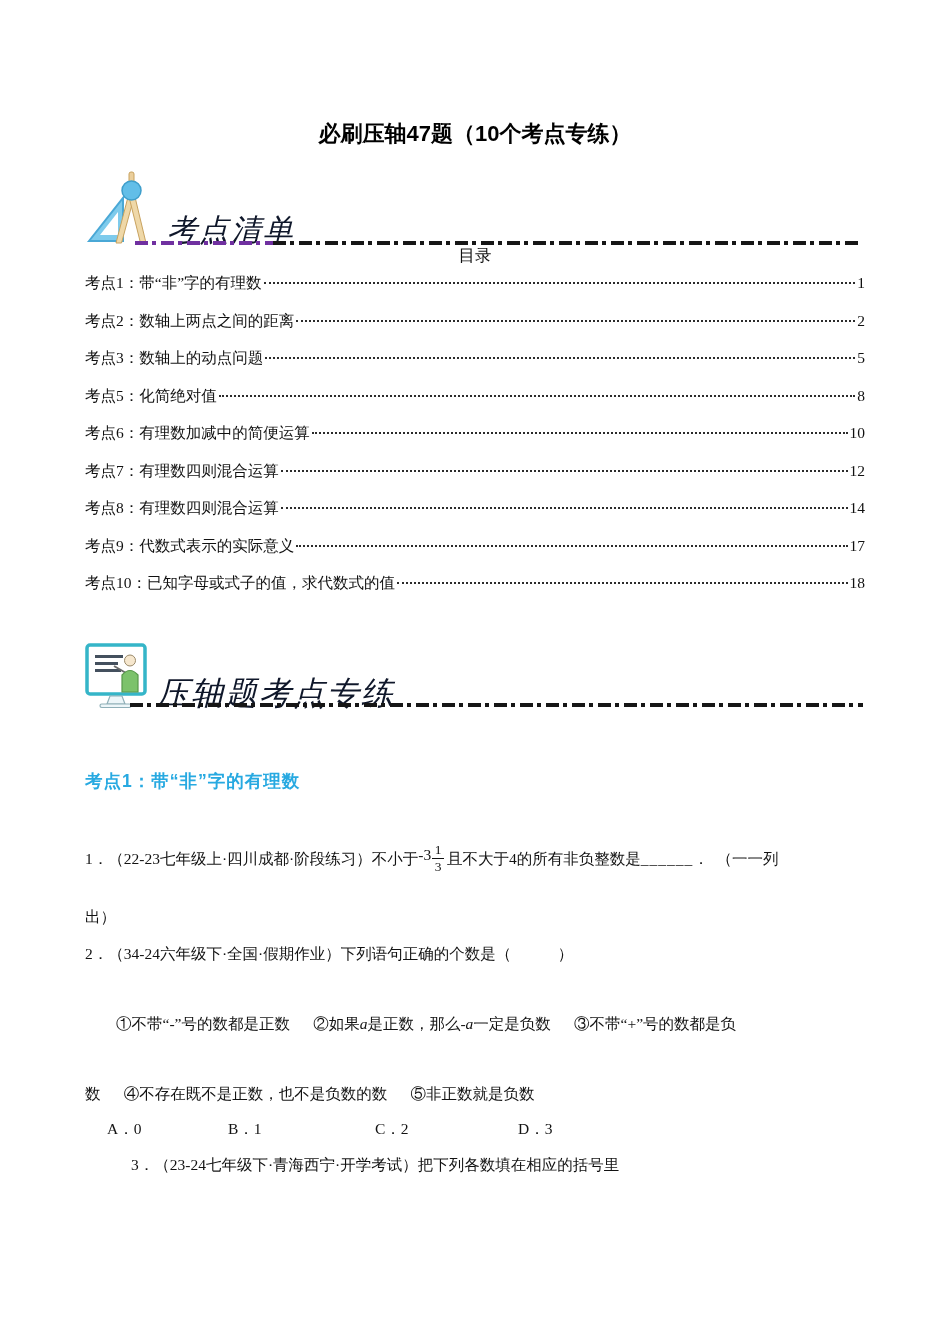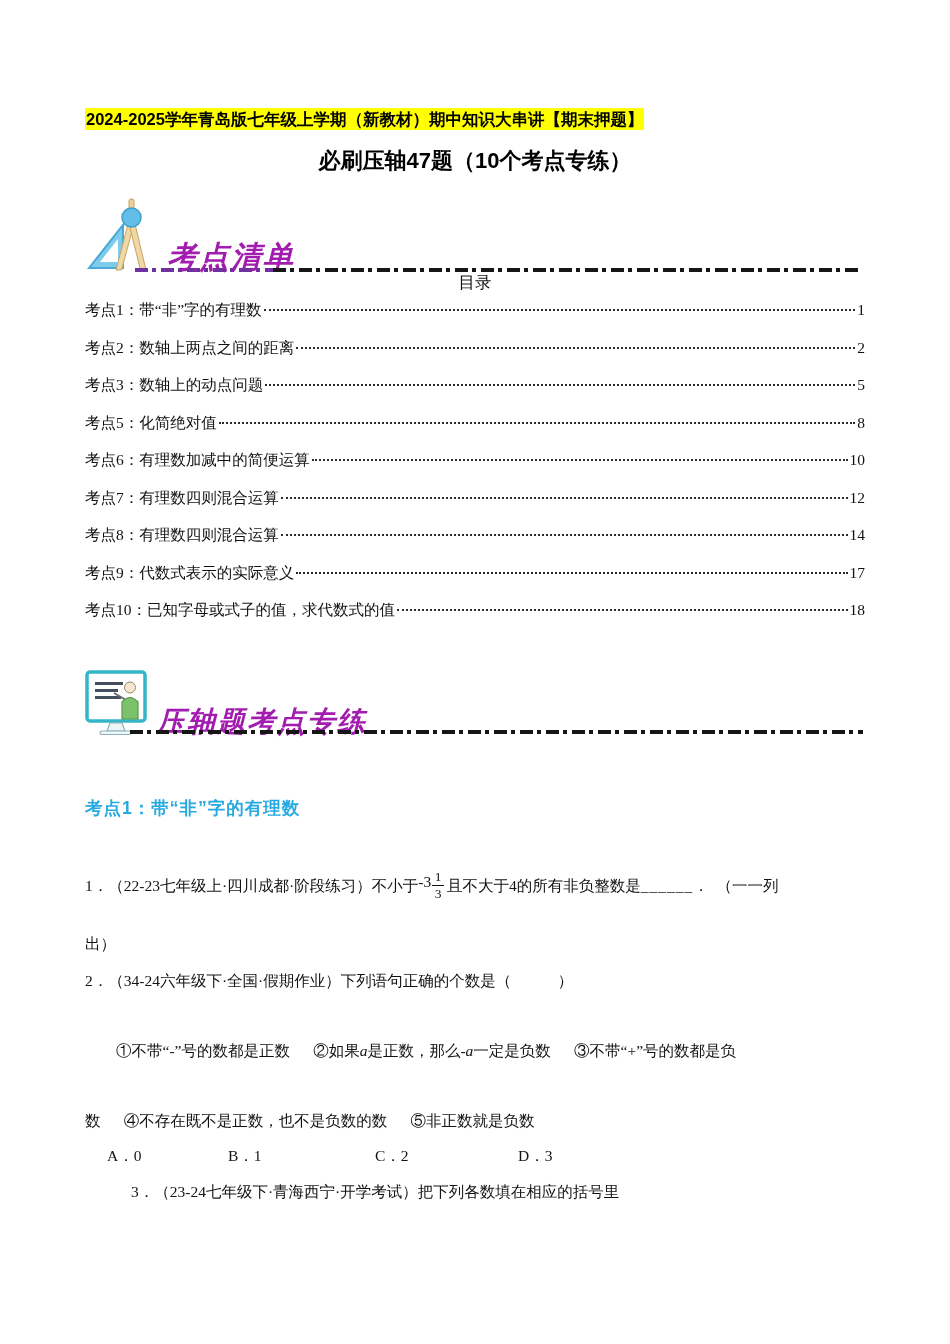--- a/index.html
+++ b/index.html
@@ -23,24 +23,24 @@
     font-family:"Liberation Sans","DejaVu Sans",sans-serif;
     font-weight:bold;font-size:22px;color:#000;
   }
 
   
   .deco-section{display:flex;align-items:flex-end;margin-top:20px;height:78px;}
   .deco-section.s2{margin-top:30px;height:70px;}
   .deco-icon{flex:0 0 auto;line-height:0;}
   .deco-label{
     font-family:"Liberation Serif","DejaVu Serif",serif;
-    font-weight:bold;font-style:italic;font-size:30px;line-height:1;
-    color:#a21caf;margin:0 0 2px 8px;letter-spacing:2px;white-space:nowrap;
-  }
-  .deco-section.s2 .deco-label{font-size:28px;}
+    font-weight:normal;font-style:italic;font-size:30px;line-height:1;
+    color:#0f172a;margin:0 0 2px 8px;letter-spacing:2px;white-space:nowrap;
+  }
+  .deco-section.s2 .deco-label{font-size:32px;}
 
   
   .divider{display:flex;margin-top:-6px;}
   .divider .seg{
     height:4px;
     background-image:repeating-linear-gradient(to right,
       currentColor 0 13px, transparent 13px 17px,
       currentColor 17px 21px, transparent 21px 26px);
   }
   .seg-purple{color:#7030A0;width:138px;}
@@ -81,23 +81,20 @@
   .opt.o1{width:121px;}
   .opt.o2{width:147px;}
   .opt.o3{width:143px;}
   .q3{margin-top:1px;margin-left:46px;}
 </style>
 </head>
 <body>
 
 <div class="content">
 
-  <div class="banner-row">
-    <span class="banner">2024-2025学年青岛版七年级上学期（新教材）期中知识大串讲【期末押题】</span>
-  </div>
 
   <h1 class="doc-title">必刷压轴47题（10个考点专练）</h1>
 
   <div class="deco-section">
     <span class="deco-icon">
       <svg width="74" height="78" viewBox="0 0 74 78">
         <polygon points="4,72 38,29 38,72" fill="#7ECBEC" stroke="#4AA8D6" stroke-width="2"></polygon>
         <polygon points="15,66 33,43 33,66" fill="#ffffff"></polygon>
         <rect x="44" y="3" width="5" height="12" rx="2" fill="#EBCF9C" stroke="#C8A25F" stroke-width="1"></rect>
         <path d="M43,28 L31,74 L36.5,74 L48.5,30 Z" fill="#EFD8A8" stroke="#C8A25F" stroke-width="1"></path>

